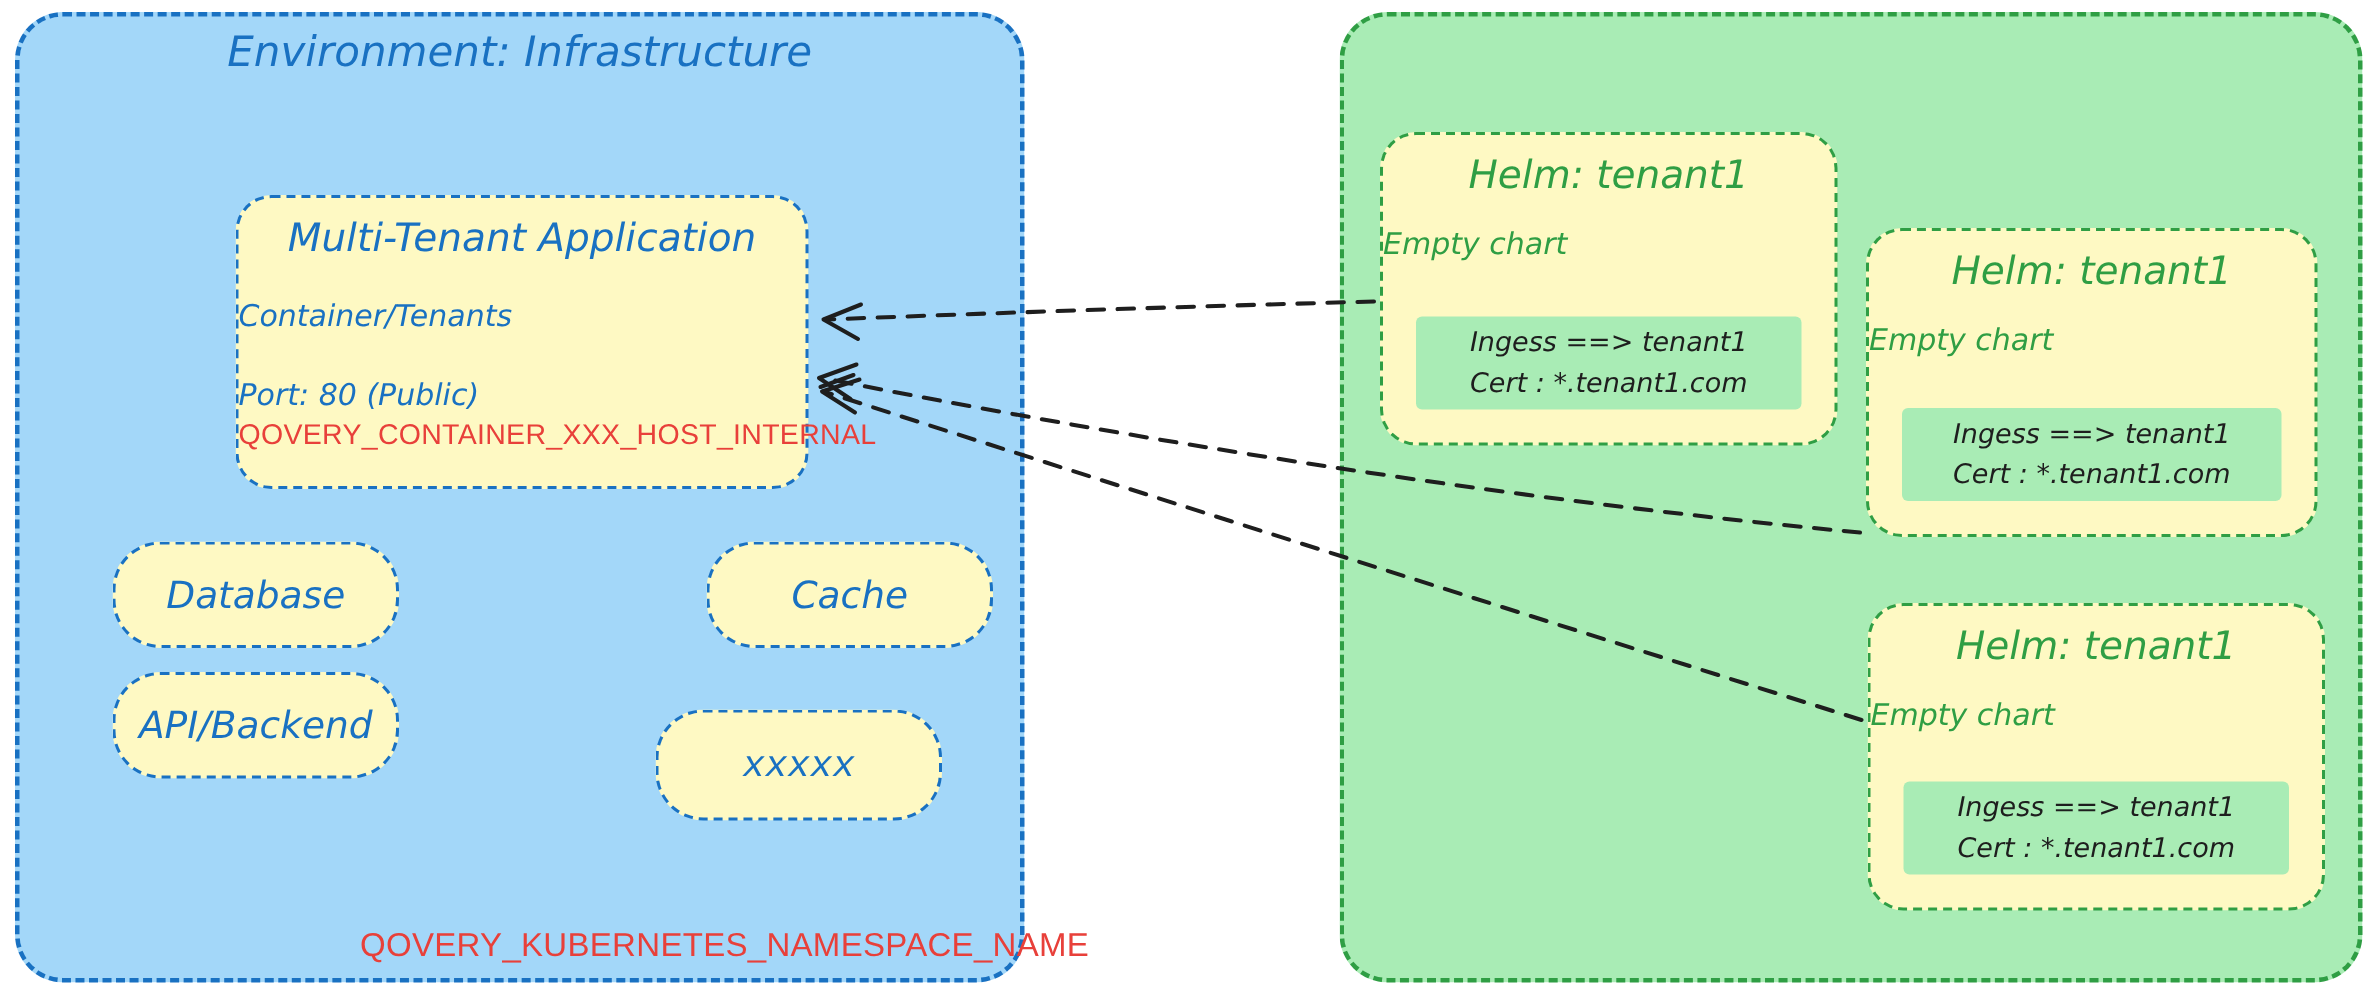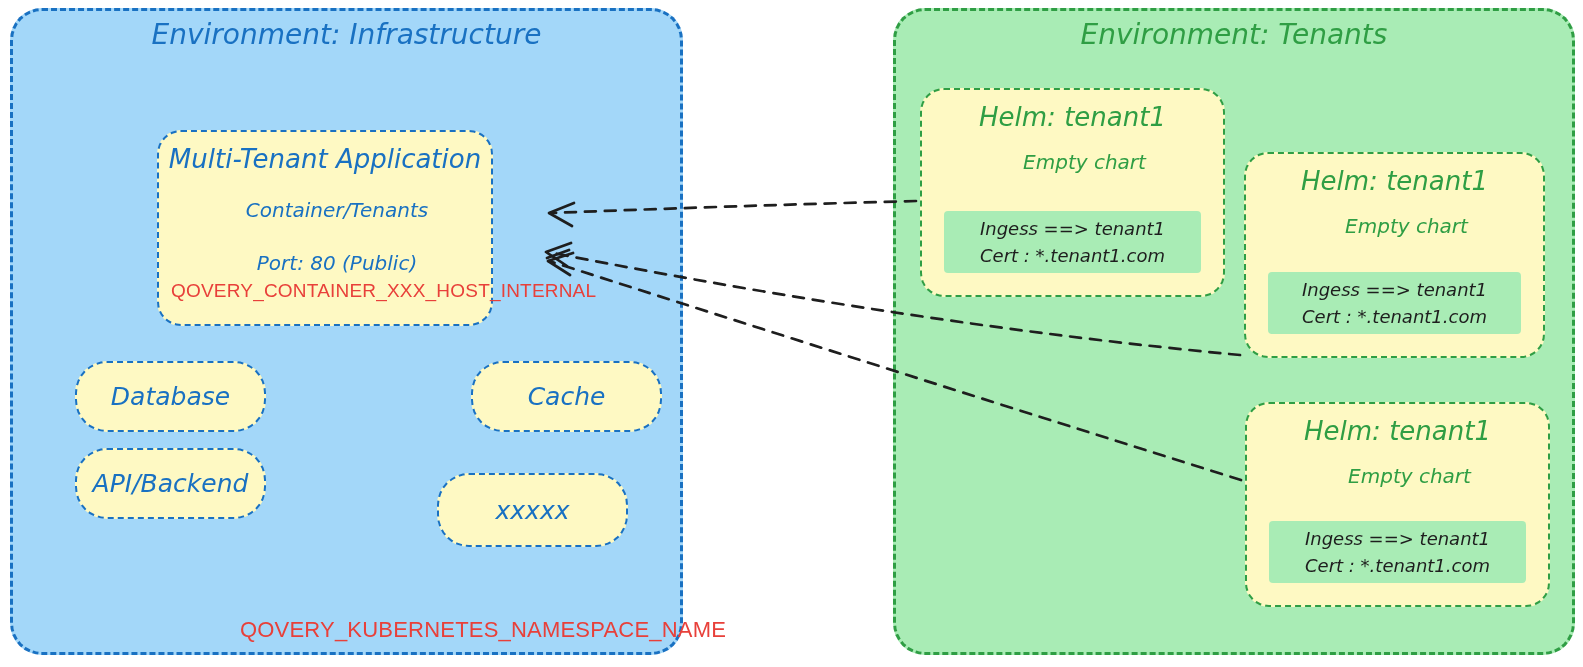--- a/index.html
+++ b/index.html
@@ -10,56 +10,55 @@
   html,body{margin:0;padding:0;background:#ffffff;}
   .canvas{
     position:relative;width:1583px;height:667px;background:#ffffff;overflow:hidden;
     font-family:"DejaVu Sans",sans-serif;color:var(--ink);
   }
   .hand{font-style:italic;}
   .env-container{position:absolute;box-sizing:border-box;border:3px dashed;border-radius:32px;}
   .env-title{position:absolute;text-align:center;font-size:28px;white-space:nowrap;}
   .white-box{position:absolute;box-sizing:border-box;background:#fef9c3;border:2.6px dashed;border-radius:24px;}
   .box-title{position:absolute;top:12px;left:0;width:100%;text-align:center;font-size:26px;white-space:nowrap;}
-  .box-sub{position:absolute;left:12px;width:100%;text-align:center;font-size:20px;white-space:nowrap;}
+  .box-sub{position:absolute;left:0;width:100%;text-align:left;font-size:20px;white-space:nowrap;}
   .service-box{position:absolute;box-sizing:border-box;background:#fef9c3;border:2.6px dashed var(--blue-stroke);
     border-radius:32px;display:flex;align-items:center;justify-content:center;
     font-size:25px;color:var(--blue-stroke);white-space:nowrap;}
   .blue{color:var(--blue-stroke);}
   .green{color:var(--green-stroke);}
   .envvar{font-family:"Liberation Sans",sans-serif;color:var(--red);letter-spacing:.2px;white-space:nowrap;}
   .pill{position:absolute;left:22px;right:22px;bottom:22px;height:62px;border-radius:4px;
     background:var(--green-fill);display:flex;flex-direction:column;align-items:center;justify-content:center;
     font-size:18px;line-height:1.5;color:var(--ink);white-space:nowrap;}
   .arrow-layer{position:absolute;left:0;top:0;width:1583px;height:667px;pointer-events:none;}
 </style>
 </head>
 <body>
 
 <div class="canvas">
 
   <div class="env-container" style="left:10px;top:8px;width:673px;height:647px;background:var(--blue-fill);border-color:var(--blue-stroke);"></div>
   <div class="env-title hand blue" style="left:10px;top:18px;width:673px;">Environment: Infrastructure</div>
 
-  <div class="white-box" style="left:157px;top:130px;width:336px;height:196px;border-color:var(--blue-stroke);padding-left:24px;">
+  <div class="white-box" style="left:157px;top:130px;width:382px;height:196px;border-color:var(--blue-stroke);padding-left:24px;">
     <div class="box-title hand blue">Multi-Tenant Application</div>
     <div class="box-sub hand blue" style="top:66px;">Container/Tenants</div>
     <div class="box-sub hand blue" style="top:95px;margin-top:24px;">Port: 80 (Public)</div>
     <div class="box-sub envvar" style="bottom:22px;top:auto;font-size:19px;">QOVERY_CONTAINER_XXX_HOST_INTERNAL</div>
   </div>
 
   <div class="service-box hand" style="left:75px;top:361px;width:191px;height:71px;">Database</div>
   <div class="service-box hand" style="left:431px;top:361px;width:191px;height:71px;margin-left:40px;">Cache</div>
   <div class="service-box hand" style="left:75px;top:448px;width:191px;height:71px;">API/Backend</div>
-  <div class="service-box hand" style="left:437px;top:473px;width:191px;height:74px;">xxxxx</div>
+  <div class="service-box hand" style="left:437px;top:473px;width:191px;height:74px;font-family:Liberation Mono, monospace;">xxxxx</div>
 
   <div class="envvar" style="position:absolute;left:240px;top:617px;width:430px;text-align:center;font-size:22px;">QOVERY_KUBERNETES_NAMESPACE_NAME</div>
 
   <div class="env-container" style="left:893px;top:8px;width:682px;height:647px;background:var(--green-fill);border-color:var(--green-stroke);"></div>
-  <div class="env-title hand green" style="left:893px;top:18px;width:682px;">Environment: Tenants</div>
 
   <div class="white-box" style="left:920px;top:88px;width:305px;height:209px;border-color:var(--green-stroke);">
     <div class="box-title hand green">Helm: tenant1</div>
     <div class="box-sub hand green" style="top:60px;">Empty chart</div>
     <div class="pill hand">
       <span>Ingess ==&gt; tenant1</span>
       <span>Cert : *.tenant1.com</span>
     </div>
   </div>
 

